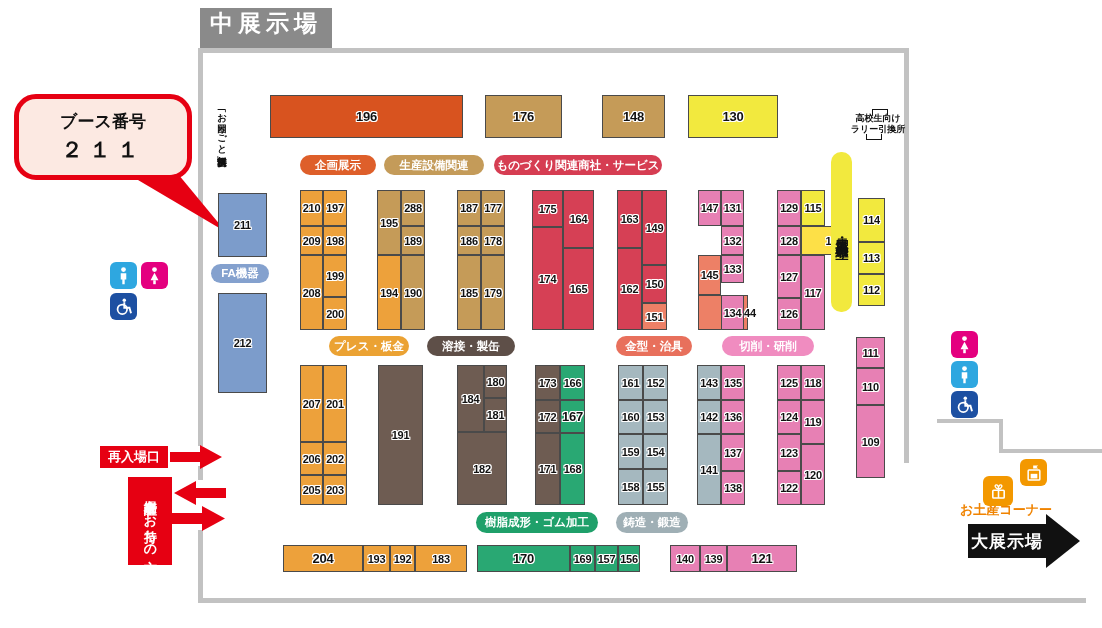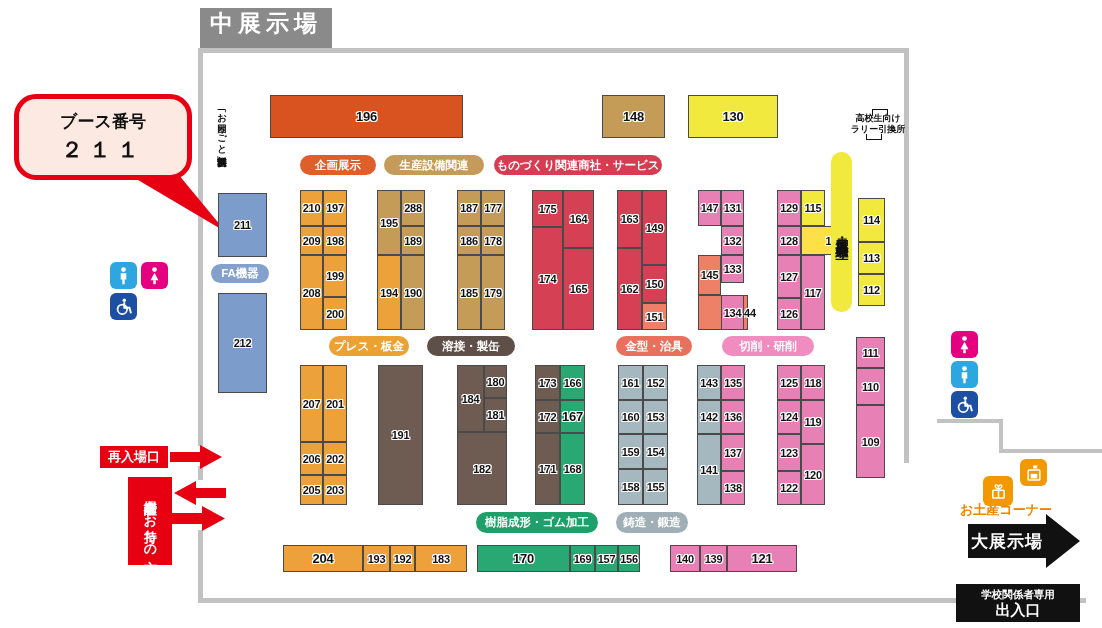--- a/index.html
+++ b/index.html
@@ -97,26 +97,23 @@
     <polygon points="0,7 32,7 32,0 55,12.5 32,25 32,18 0,18" fill="#E60012"></polygon>
   </svg>
 
   <div class="souvenir">お土産コーナー</div>
 
   <div class="big-arrow-body">
     <span>大展示場</span>
   </div>
   <div class="big-arrow-head"></div>
 
-  <div class="school-gate">
-    <div class="g1">学校関係者専用</div>
-    <div class="g2">出入口</div>
-  </div>
 
 <div class="booth" style="left: 270px; top: 95px; width: 193px; height: 43px; background: rgb(216, 83, 31); font-size: 13px;">196</div>
+    <div class="booth" style="left: 485px; top: 95px; width: 77px; height: 43px; background: rgb(197, 155, 88); font-size: 13px;">176</div>
     <div class="booth" style="left: 602px; top: 95px; width: 63px; height: 43px; background: rgb(197, 155, 88); font-size: 13px;">148</div>
     <div class="booth" style="left: 688px; top: 95px; width: 90px; height: 43px; background: rgb(242, 233, 62); font-size: 13px;">130</div>
     <div class="booth" style="left: 218px; top: 193px; width: 49px; height: 64px; background: rgb(124, 156, 203); font-size: 11px;">211</div>
     <div class="booth" style="left: 218px; top: 293px; width: 49px; height: 100px; background: rgb(124, 156, 203); font-size: 11px;">212</div>
     <div class="booth" style="left: 300px; top: 190px; width: 23px; height: 36px; background: rgb(237, 161, 59); font-size: 11px;">210</div>
     <div class="booth" style="left: 323px; top: 190px; width: 24px; height: 36px; background: rgb(237, 161, 59); font-size: 11px;">197</div>
     <div class="booth" style="left: 300px; top: 226px; width: 23px; height: 29px; background: rgb(237, 161, 59); font-size: 11px;">209</div>
     <div class="booth" style="left: 323px; top: 226px; width: 24px; height: 29px; background: rgb(237, 161, 59); font-size: 11px;">198</div>
     <div class="booth" style="left: 300px; top: 255px; width: 23px; height: 75px; background: rgb(237, 161, 59); font-size: 11px;">208</div>
     <div class="booth" style="left: 323px; top: 255px; width: 24px; height: 42px; background: rgb(237, 161, 59); font-size: 11px;">199</div>

